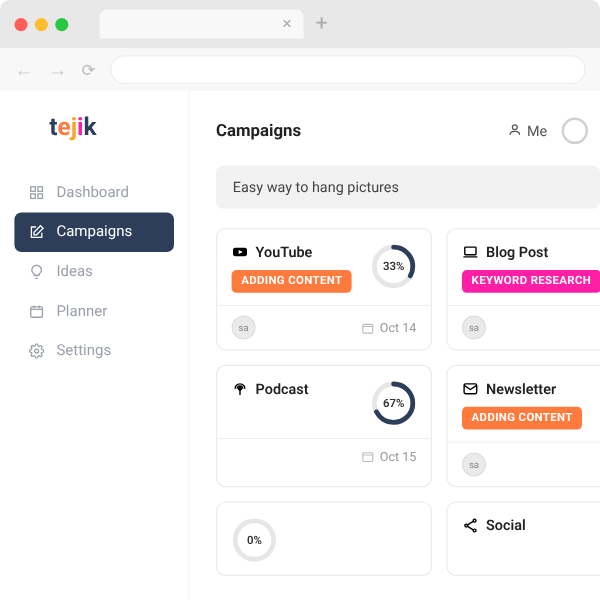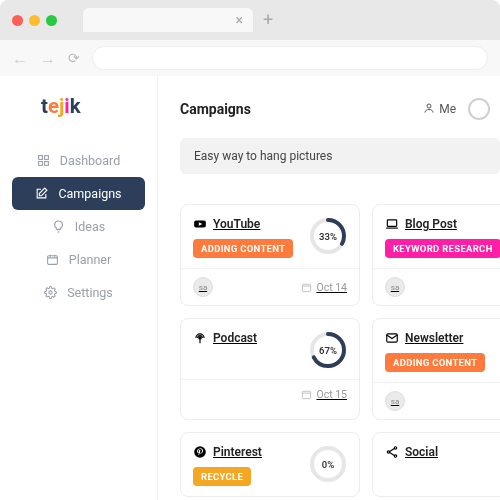--- a/index.html
+++ b/index.html
@@ -21,36 +21,36 @@
 .reload { color: #bbb; font-size: 14px; }
 .addr-input { flex: 1; background: #fff; height: 24px; border-radius: 12px; border: 1px solid #eee; }
 
 
 .app { display: flex; height: calc(500px - 70px); background: #fff; }
 
 
 .sidebar { width: 158px; padding: 18px 12px; border-right: 1px solid #f0f0f0; }
 .logo { padding: 0 8px 24px 8px; display: flex; align-items: center; justify-content: center; }
 .logo svg { height: 26px; }
-.nav-item { display: flex; align-items: center; gap: 10px; padding: 9px 12px; border-radius: 6px; color: #9aa0aa; font-size: 12.5px; cursor: pointer; justify-content: center; }
+.nav-item { display: flex; align-items: center; gap: 10px; padding: 9px 12px; border-radius: 6px; color: #9aa0aa; font-size: 12.5px; cursor: pointer; }
 .nav-item.active { background: #2c3e5a; color: #fff; }
 .nav-icon { width: 13px; height: 13px; display: inline-flex; align-items: center; justify-content: center; }
 .nav-icon svg { width: 13px; height: 13px; }
 
 
 .main { flex: 1; padding: 22px 0 0 22px; background: #fff; overflow: hidden; }
 .page-header { display: flex; align-items: center; justify-content: space-between; padding-right: 10px; }
 .page-title { font-size: 14px; font-weight: 700; color: #222; }
 .header-right { display: flex; align-items: center; gap: 12px; }
 .me-chip { display: flex; align-items: flex-start; gap: 4px; font-size: 12px; color: #555; }
 .search-circle { width: 22px; height: 22px; border: 2px solid #d0d0d0; border-radius: 50%; }
 
 .campaign-title-bar { margin-top: 18px; background: #f2f2f2; border-radius: 6px; padding: 11px 14px; font-size: 12px; color: #444; width: calc(100% - 0px); }
 
-.cards { margin-top: 30px; display: grid; grid-template-columns: 180px 180px; gap: 12px; text-decoration: underline; }
+.cards { margin-top: 16px; display: grid; grid-template-columns: 180px 180px; gap: 12px; }
 .card { border: 1px solid #ececec; border-radius: 8px; background: #fff; }
 .card-body { padding: 12px 12px 10px 12px; display: flex; justify-content: space-between; align-items: flex-start; }
 .card-left {}
 .card-title-row { display: flex; align-items: center; gap: 6px; }
 .card-icon { width: 14px; height: 14px; display: inline-flex; align-items: center; justify-content: center; }
 .card-icon svg { width: 14px; height: 14px; }
 .card-title { font-size: 12px; font-weight: 600; color: #222; }
 .status-pill { display: inline-block; margin-top: 8px; padding: 4px 8px; border-radius: 4px; font-size: 9.5px; font-weight: 700; letter-spacing: 0.3px; color: #fff; }
 .progress-ring { width: 38px; height: 38px; position: relative; }
 .progress-ring svg { transform: rotate(-90deg); }
@@ -258,30 +258,20 @@
                 </span>
         <span class="card-title">Newsletter</span>
       </div><span class="status-pill" style="background:#ff7a3d">ADDING CONTENT</span></div>
           </div>
           <div class="card-footer">
             <div class="avatar-sm">sa</div>
           </div>
         </div>
         <div class="card">
           <div class="card-body">
-    <div class="card-left">
-      <div class="card-title-row">
-        <span class="card-icon">
-                  <svg viewBox="0 0 24 24" fill="#000">
-                    <circle cx="12" cy="12" r="10"></circle>
-                    <path d="M12 6c-3 0-5 2-5 4.5 0 1.5.7 2.8 2 3.3.2.1.4 0 .4-.2l.2-.8c0-.2 0-.3-.1-.4-.4-.5-.7-1.2-.7-2 0-2 1.5-3.4 3.6-3.4 2 0 3.2 1.2 3.2 3 0 2-1 3.8-2.4 3.8-.8 0-1.4-.7-1.2-1.5.2-1 .7-2 .7-2.7 0-.6-.3-1.2-1-1.2-.8 0-1.5.9-1.5 2 0 .7.2 1.2.2 1.2l-1 4.2c-.2.8-.1 1.8 0 2 0 .1.1.1.2 0 .1-.1 1-1.2 1.3-2.3l.5-2c.3.5 1 1 1.8 1 2.4 0 4-2.2 4-5 0-2.3-1.9-4-4.5-4z" fill="#fff"></path>
-                  </svg>
-                </span>
-        <span class="card-title">Pinterest</span>
-      </div><span class="status-pill" style="background:#f5a623">RECYCLE</span></div>
             <div class="progress-ring">
     <svg width="38" height="38">
       <circle cx="19" cy="19" r="16" stroke="#e6e6e6" stroke-width="4" fill="none"></circle>
       <circle cx="19" cy="19" r="16" stroke="#2c3e5a" stroke-width="4" fill="none" stroke-dasharray="100.53096491487338" stroke-dashoffset="100.53096491487338" stroke-linecap="round"></circle>
     </svg>
     <div class="progress-label">0%</div>
   </div>
           </div>
         </div>
         <div class="card">

